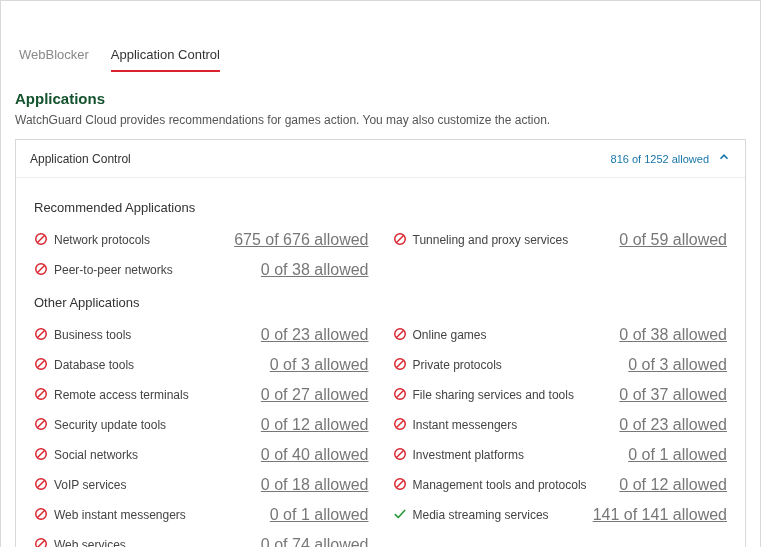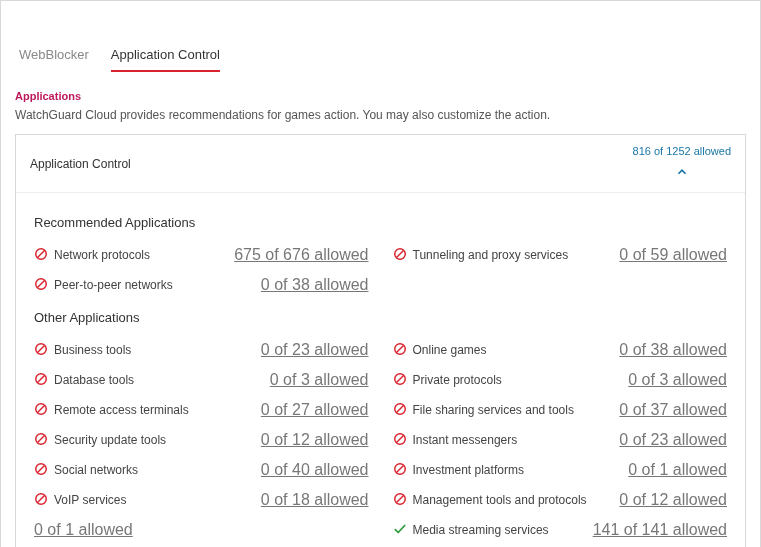--- a/index.html
+++ b/index.html
@@ -1,26 +1,26 @@
 <!DOCTYPE html>
 <html><head>
 <meta charset="utf-8">
 <style>
 * { box-sizing: border-box; margin: 0; padding: 0; }
 body { font-family: Arial, Helvetica, sans-serif; font-size: 12px; color: #333; background: #fff; width: 761px; }
 .container { border: 1px solid #d8d8d8; padding: 0 14px 14px 14px; }
 .tabs { display: flex; gap: 22px; padding: 14px 0 0 4px; }
 .tab { padding: 4px 0 8px 0; color: #888; font-size: 13px; cursor: pointer; margin-top: 28px; }
 .tab.active { color: #333; border-bottom: 2px solid #d9232e; }
-.section-title { font-weight: bold; font-size: 11px; color: #be185d; margin: 18px 0 6px 0; }
+.section-title { font-weight: bold; font-size: 15px; color: #14532d; margin: 18px 0 6px 0; }
 .section-desc { font-size: 12px; color: #555; margin-bottom: 12px; }
 .panel { border: 1px solid #d8d8d8; }
 .panel-header { display: flex; justify-content: space-between; align-items: center; padding: 10px 14px; border-bottom: 1px solid #eee; cursor: pointer; }
 .panel-header-title { font-size: 12px; color: #333; }
-.panel-header-right { display: flex; align-items: center; gap: 8px; font-size: 11px; color: #1976a8; flex-direction: column; }
+.panel-header-right { display: flex; align-items: center; gap: 8px; font-size: 11px; color: #1976a8; }
 .chevron { font-size: 12px; color: #1976a8; }
 .panel-body { padding: 12px 18px 18px 18px; }
 .group-title { font-weight: normal; font-size: 13px; color: #333; margin: 10px 0 10px 0; }
 .apps-grid { display: grid; grid-template-columns: 1fr 1fr; column-gap: 24px; }
 .app-row { display: flex; justify-content: space-between; align-items: center; padding: 6px 0; }
 .app-left { display: flex; align-items: center; gap: 6px; }
 .app-name { font-size: 12px; color: #444; }
 .app-status { font-size: 16px; color: #777; text-decoration: underline; }
 .icon { width: 14px; height: 14px; flex-shrink: 0; }
 </style>
@@ -200,20 +200,27 @@
             <span class="app-left">
               <span><svg class="icon" viewBox="0 0 24 24" fill="none" stroke="#d9232e" stroke-width="2.5">
                   <circle cx="12" cy="12" r="9"></circle>
                   <line x1="6" y1="18" x2="18" y2="6"></line>
                 </svg></span>
               <span class="app-name">Management tools and protocols</span>
             </span>
             <span class="app-status">0 of 12 allowed</span>
           </div>
           <div class="app-row">
+            <span class="app-left">
+              <span><svg class="icon" viewBox="0 0 24 24" fill="none" stroke="#d9232e" stroke-width="2.5">
+                  <circle cx="12" cy="12" r="9"></circle>
+                  <line x1="6" y1="18" x2="18" y2="6"></line>
+                </svg></span>
+              <span class="app-name">Web instant messengers</span>
+            </span>
             <span class="app-status">0 of 1 allowed</span>
           </div>
           <div class="app-row">
             <span class="app-left">
               <span><svg class="icon" viewBox="0 0 24 24" fill="none" stroke="#2e9c3d" stroke-width="3" stroke-linecap="round" stroke-linejoin="round">
                   <polyline points="4 13 9 18 20 6"></polyline>
                 </svg></span>
               <span class="app-name">Media streaming services</span>
             </span>
             <span class="app-status">141 of 141 allowed</span>

